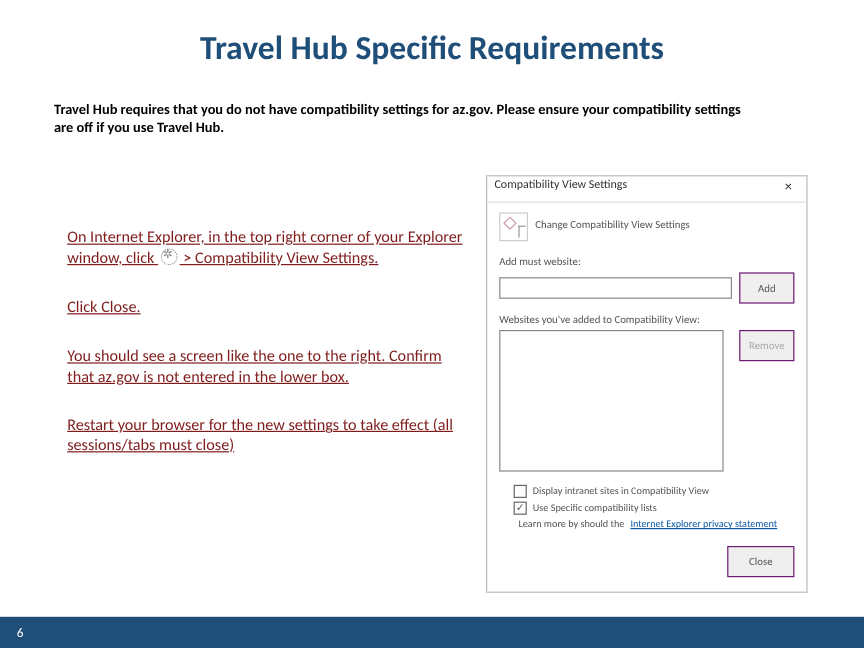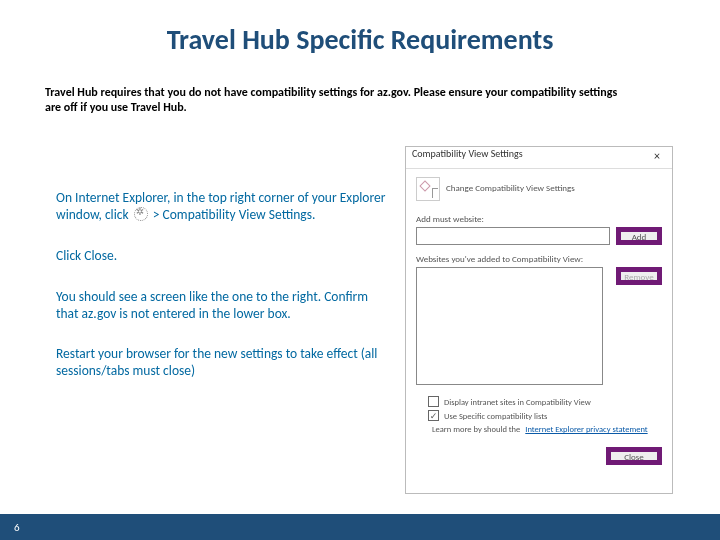--- a/index.html
+++ b/index.html
@@ -1,37 +1,37 @@
 <!DOCTYPE html>
 <html><head>
 <meta charset="utf-8">
 <style>
   * { box-sizing: border-box; margin: 0; padding: 0; }
   html, body { width: 720px; height: 540px; font-family: Calibri, Arial, sans-serif; background: #fff; overflow: hidden; }
   .slide { position: relative; width: 644px; height: 540px; }
   .title { position: absolute; top: 22px; left: 0; width: 720px; text-align: center; font-size: 28px; font-weight: 700; color: #1f4e79; }
   .lead { position: absolute; top: 85px; left: 45px; width: 580px; font-size: 12px; font-weight: 700; color: #000; line-height: 1.25; }
-  .steps { position: absolute; top: 190px; left: 56px; width: 330px; font-size: 13.5px; color: #0369a1; line-height: 1.25; }
+  .steps { position: absolute; top: 190px; left: 56px; width: 330px; font-size: 13.5px; color: #7f1d1d; line-height: 1.25; text-decoration: underline; }
   .steps .step { margin-bottom: 24px; }
   .gear-inline { display:inline-block; width:14px; height:14px; vertical-align:-2px; border:1px dotted #888; border-radius:50%; position:relative; margin:0 2px; }
   .gear-inline::before { content:"✲"; position:absolute; top:-2px; left:1px; font-size:10px; color:#888; }
 
   
   .dialog { position: absolute; top: 146px; left: 405px; width: 268px; height: 348px; border: 1px solid #bbb; background: #fff; font-size: 9px; color: #555; }
   .dlg-title { display:flex; justify-content:space-between; border-bottom:1px solid #ddd; height:22px; padding:0 6px; font-size:10px; color:#333; }
   .dlg-close { width:18px; height:18px; display:flex; align-items:center; justify-content:center; font-size:12px; color:#333; cursor:default; }
   .dlg-body { padding:8px 10px 6px 10px; }
   .dlg-hdr { display:flex; align-items:flex-start; gap:6px; margin-bottom:12px; }
   .dlg-hdr-icon { width:24px; height:24px; border:1px solid #ccc; position:relative; flex-shrink:0; }
   .dlg-hdr-icon::before { content:""; position:absolute; left:4px; top:4px; width:6px; height:6px; border:1px solid #c9a; transform:rotate(45deg); }
   .dlg-hdr-icon::after { content:""; position:absolute; left:15px; top:10px; width:5px; height:9px; border-left:1px solid #999; border-top:1px solid #999; }
   .field-label { margin-bottom:3px; }
   .row { display:flex; gap:6px; align-items:center; margin-bottom:8px; }
   .txt { flex:1; height:18px; border:1px solid #888; background:#fff; padding:1px 3px; font-size:9px; }
-  .btn { height:18px; min-width:46px; border:5px solid #701a75; background:#efefef; font-size:9px; display:flex; align-items:center; justify-content:center; padding:0 4px; }
+  .btn { height:18px; min-width:46px; border:1px solid #701a75; background:#efefef; font-size:9px; display:flex; align-items:center; justify-content:center; padding:12px 4px; }
   .listbox { width:100%; height:118px; border:1px solid #888; background:#fff; margin-bottom:8px; }
   .chk-row { display:flex; align-items:center; gap:5px; margin:3px 12px; font-size:8.5px; }
   .chk { width:11px; height:11px; border:1px solid #666; background:#fff; display:flex; align-items:center; justify-content:center; font-size:9px; line-height:1; }
   .link { color:#0a5aa8; text-decoration:underline; }
   .dlg-footer { display:flex; justify-content:flex-end; padding:4px 10px 0 10px; }
   .dlg-footer .btn { min-width:56px; }
   .added-row { display:flex; gap:13px; align-items:flex-start; }
   .added-row .col { flex:1; }
 
   

